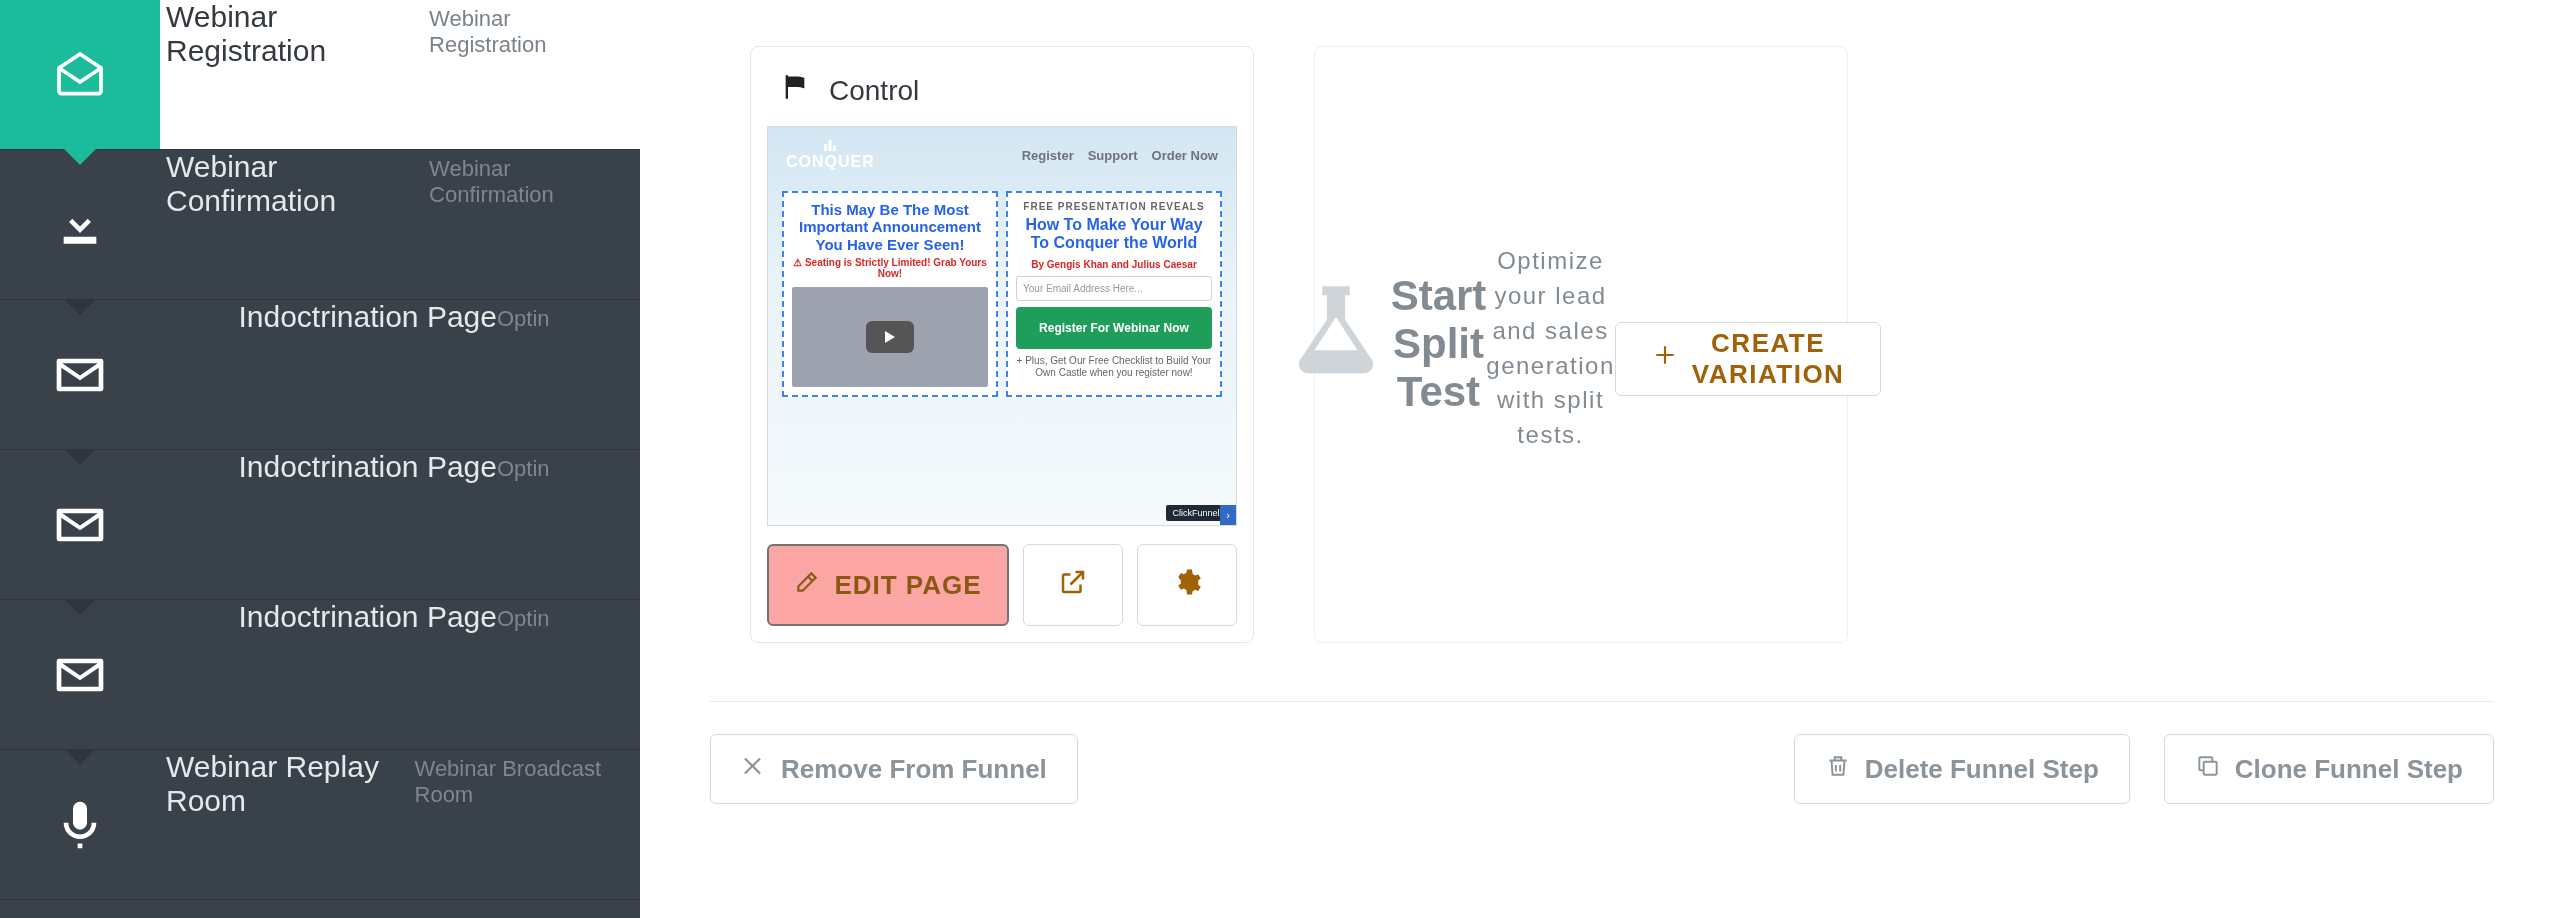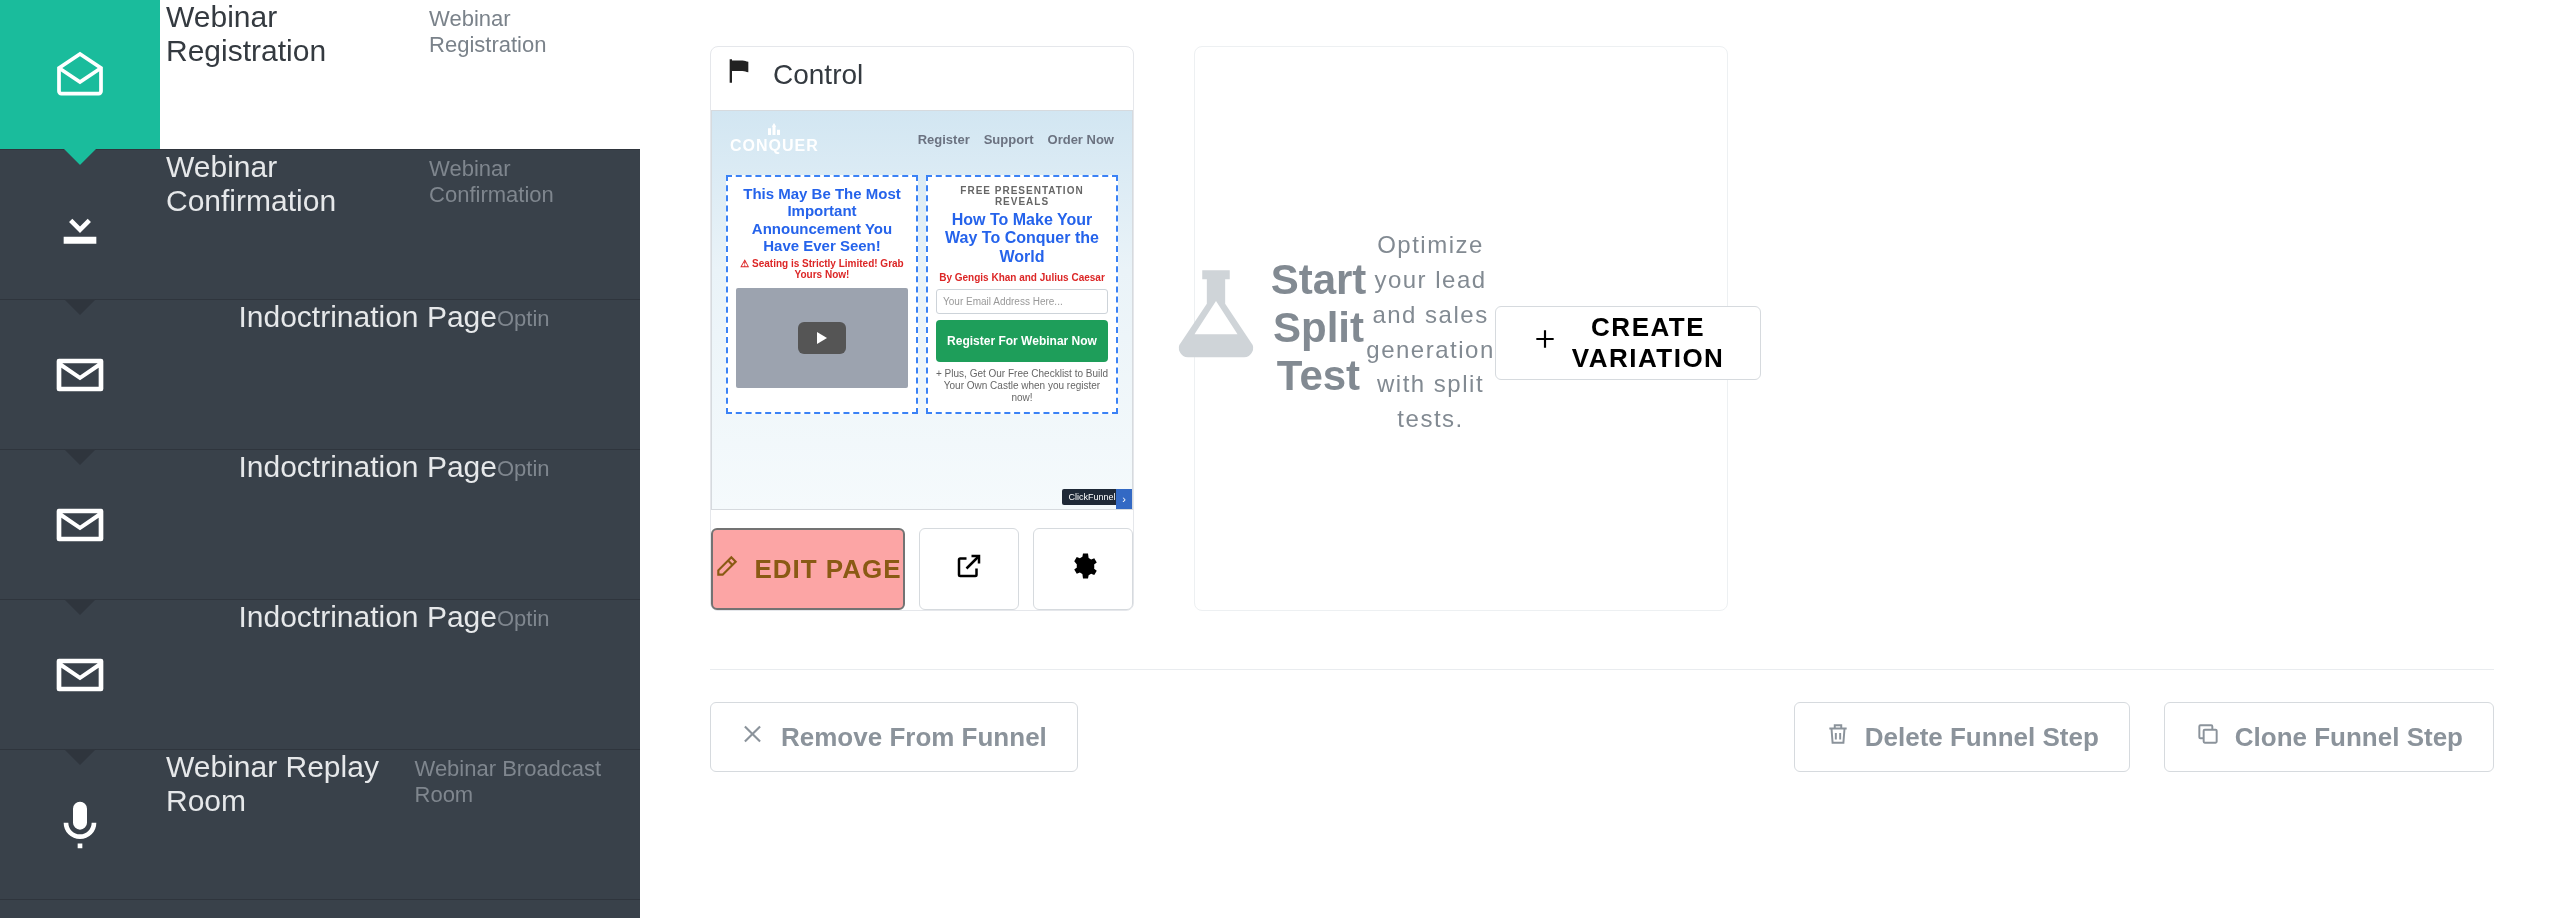--- a/index.html
+++ b/index.html
@@ -19,21 +19,21 @@
 .side-item.active .side-title { color: #343a40; }
 .side-item.active .side-sub { color: #7a828a; }
 .side-item.active .arrow-down { border-top-color: #1abc9c; }
 .arrow-down { position: absolute; left: 64px; bottom: -16px; width: 0; height: 0; border-left: 16px solid transparent; border-right: 16px solid transparent; border-top: 16px solid #39414a; z-index: 2; }
 .side-sep-arrow { position: absolute; left: 64px; top: -1px; width: 0; height: 0; border-left: 16px solid transparent; border-right: 16px solid transparent; border-top: 16px solid #2f353d; z-index: 1; }
 
 
 .main { flex: 1; padding: 46px 70px 40px 70px; }
 .cards { display: flex; gap: 60px; }
 
-.card { width: 424px; border: 1px solid #e5e7eb; border-radius: 8px; background: #fff; padding: 0; }
+.card { width: 504px; border: 1px solid #e5e7eb; border-radius: 8px; background: #fff; padding: 16px; margin-left: 40px; }
 .card-header { display: flex; align-items: center; gap: 20px; padding: 10px 8px 18px 14px; }
 .card-header .flag { font-size: 28px; color: #222; }
 .card-header .label { font-size: 28px; color: #343a40; }
 
 .preview { border: 1px solid #d6dade; height: 400px; position: relative; overflow: hidden; background: linear-gradient(#d2e6f2, #eaf3f8 40%, #f5fafc); }
 .preview-topbar { display: flex; align-items: center; justify-content: space-between; padding: 12px 18px; background: rgba(255,255,255,0.0); }
 .preview-logo { color: #fff; font-size: 16px; font-weight: 600; letter-spacing: 1px; display:flex; flex-direction:column; align-items:center; }
 .preview-logo svg { margin-bottom:2px; }
 .preview-nav { display: flex; gap: 14px; font-size: 13px; color: #6b7280; font-weight: 600; }
 .preview-body { display: flex; gap: 8px; padding: 8px 14px 12px 14px; }
@@ -47,21 +47,21 @@
 .preview-right .small { font-size: 10px; letter-spacing: 1px; color: #666; font-weight:700; }
 .preview-right .h1 { color: #2563eb; font-weight: 700; font-size: 16px; line-height: 1.15; margin-top: 4px; }
 .preview-right .by { color: #dc2626; font-size: 10px; font-weight: 700; margin-top: 6px; }
 .preview-right .input { margin-top: 6px; border: 1px solid #cdd3d9; font-size: 10px; color:#999; padding: 6px 6px; border-radius: 3px; text-align:left; }
 .preview-right .reg-btn { margin-top: 6px; background: #1e9e5a; color: #fff; font-size: 12px; font-weight: 700; padding: 14px 4px; border-radius: 4px; }
 .preview-right .foot { font-size: 10px; color:#666; margin-top: 6px; line-height:1.2; }
 .preview-badge { position:absolute; right:6px; bottom:4px; background:#1f2937; color:#fff; font-size:9px; padding:3px 6px; border-radius:2px; }
 .preview-rarrow { position:absolute; right:0; bottom:0; width:16px; height:20px; background:#3369c4; color:#fff; display:flex; align-items:center; justify-content:center; font-size:11px; }
 
 .card-actions { display: flex; gap: 14px; margin-top: 18px; }
-.btn { display: flex; align-items: center; justify-content: center; gap: 14px; border: 1px solid #d6dade; border-radius: 6px; height: 82px; font-size: 26px; font-weight: 700; color: #000000; background:#fff; cursor: pointer; }
+.btn { display: flex; align-items: center; justify-content: center; gap: 14px; border: 1px solid #d6dade; border-radius: 6px; height: 82px; font-size: 26px; font-weight: 700; color: #a16207; background:#fff; cursor: pointer; }
 .btn-edit { flex: 1; background: #fca5a5; border: 2px solid #737373; color: #8a5a14; letter-spacing: 1px; }
 .btn-square { width: 100px; font-size: 30px; }
 
 .split { width: 534px; border: 1px solid #edf0f2; border-radius: 8px; display:flex; flex-direction:row; align-items:center; justify-content:center; padding: 60px 34px 62px 34px; text-align:center; }
 .flask { color: #cfd4d8; margin-bottom: 20px; }
 .split h2 { font-size: 42px; color: #828a92; font-weight: 700; }
 .split p { font-size: 24px; color: #828a92; margin-top: 10px; letter-spacing: 1.5px; line-height:1.45; }
 .btn-create { margin-top: 30px; height: 74px; padding: 0 36px; font-size: 26px; letter-spacing: 1.5px; }
 
 .divider { border: none; border-top: 1px solid #e9ecef; margin: 58px 0 32px 0; }

